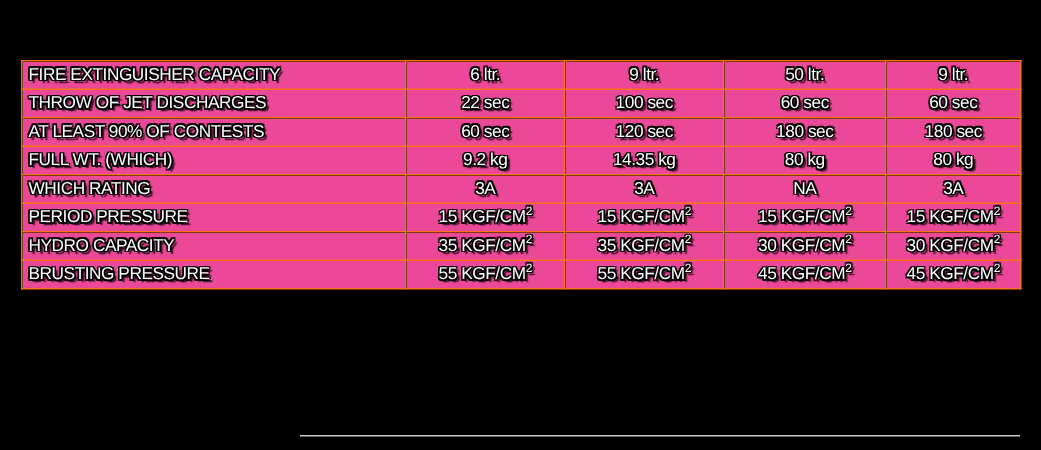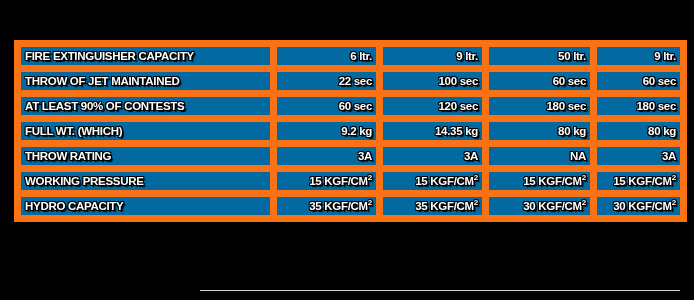--- a/index.html
+++ b/index.html
@@ -37,45 +37,45 @@
 
   table.spec-table col.c-label { width: 256px; }
   table.spec-table col.c-d1    { width: 106px; }
   table.spec-table col.c-d2    { width: 106px; }
   table.spec-table col.c-d3    { width: 108px; }
   table.spec-table col.c-d4    { width: 90px;  }
 
   table.spec-table td {
     height: 18px;
     padding: 0 4px;
-    border: 7px solid #f97316;
+    border: 1px solid #f97316;
     color: #ffffff;
-    background: #0369a1;
+    background: #ec4899;
     font-size: 11.5px;
-    font-weight: bold;
+    font-weight: normal;
     line-height: 17px;
     letter-spacing: -0.3px;
     white-space: nowrap;
     overflow: hidden;
     
     text-shadow:
        1px 0 0 #000, -1px 0 0 #000,
        0 1px 0 #000, 0 -1px 0 #000,
        1px 1px 0 #000, -1px -1px 0 #000,
        1px -1px 0 #000, -1px 1px 0 #000,
        2px 2px 1px #000;
   }
 
   td.label-cell {
     text-align: left;
     padding-left: 18px;
   }
 
   td.value-cell {
-    text-align: right;
+    text-align: center;
   }
 
   td.blank-cell {
     color: transparent;
   }
 
   sup.unit-sup {
     font-size: 8px;
     vertical-align: super;
     line-height: 0;
@@ -107,60 +107,67 @@
       </colgroup>
       <tbody id="spec-table-body">
           <tr>
             <td class="label-cell">FIRE EXTINGUISHER CAPACITY</td>
             <td class="value-cell">6 ltr.</td>
             <td class="value-cell">9 ltr.</td>
             <td class="value-cell">50 ltr.</td>
             <td class="value-cell">9 ltr.</td>
           </tr>
           <tr>
-            <td class="label-cell">THROW OF JET MAINTAINED</td>
+            <td class="label-cell">THROW OF JET DISCHARGES</td>
             <td class="value-cell">22 sec</td>
             <td class="value-cell">100 sec</td>
             <td class="value-cell">60 sec</td>
             <td class="value-cell">60 sec</td>
           </tr>
           <tr>
             <td class="label-cell">AT LEAST 90% OF CONTESTS</td>
             <td class="value-cell">60 sec</td>
             <td class="value-cell">120 sec</td>
             <td class="value-cell">180 sec</td>
             <td class="value-cell">180 sec</td>
           </tr>
           <tr>
             <td class="label-cell">FULL WT. (WHICH)</td>
             <td class="value-cell">9.2 kg</td>
             <td class="value-cell">14.35 kg</td>
             <td class="value-cell">80 kg</td>
             <td class="value-cell">80 kg</td>
           </tr>
           <tr>
-            <td class="label-cell">THROW RATING</td>
+            <td class="label-cell">WHICH RATING</td>
             <td class="value-cell">3A</td>
             <td class="value-cell">3A</td>
             <td class="value-cell">NA</td>
             <td class="value-cell">3A</td>
           </tr>
           <tr>
-            <td class="label-cell">WORKING PRESSURE</td>
+            <td class="label-cell">PERIOD PRESSURE</td>
             <td class="value-cell">15 KGF/CM<sup class="unit-sup">2</sup></td>
             <td class="value-cell">15 KGF/CM<sup class="unit-sup">2</sup></td>
             <td class="value-cell">15 KGF/CM<sup class="unit-sup">2</sup></td>
             <td class="value-cell">15 KGF/CM<sup class="unit-sup">2</sup></td>
           </tr>
           <tr>
             <td class="label-cell">HYDRO CAPACITY</td>
             <td class="value-cell">35 KGF/CM<sup class="unit-sup">2</sup></td>
             <td class="value-cell">35 KGF/CM<sup class="unit-sup">2</sup></td>
             <td class="value-cell">30 KGF/CM<sup class="unit-sup">2</sup></td>
             <td class="value-cell">30 KGF/CM<sup class="unit-sup">2</sup></td>
           </tr>
+          <tr>
+            <td class="label-cell">BRUSTING PRESSURE</td>
+            <td class="value-cell">55 KGF/CM<sup class="unit-sup">2</sup></td>
+            <td class="value-cell">55 KGF/CM<sup class="unit-sup">2</sup></td>
+            <td class="value-cell">45 KGF/CM<sup class="unit-sup">2</sup></td>
+            <td class="value-cell">45 KGF/CM<sup class="unit-sup">2</sup></td>
+          </tr>
         </tbody>
     </table>
   </div>
 
   <div id="bottom-rule"></div>
 
 </div>
 
 </body></html>

